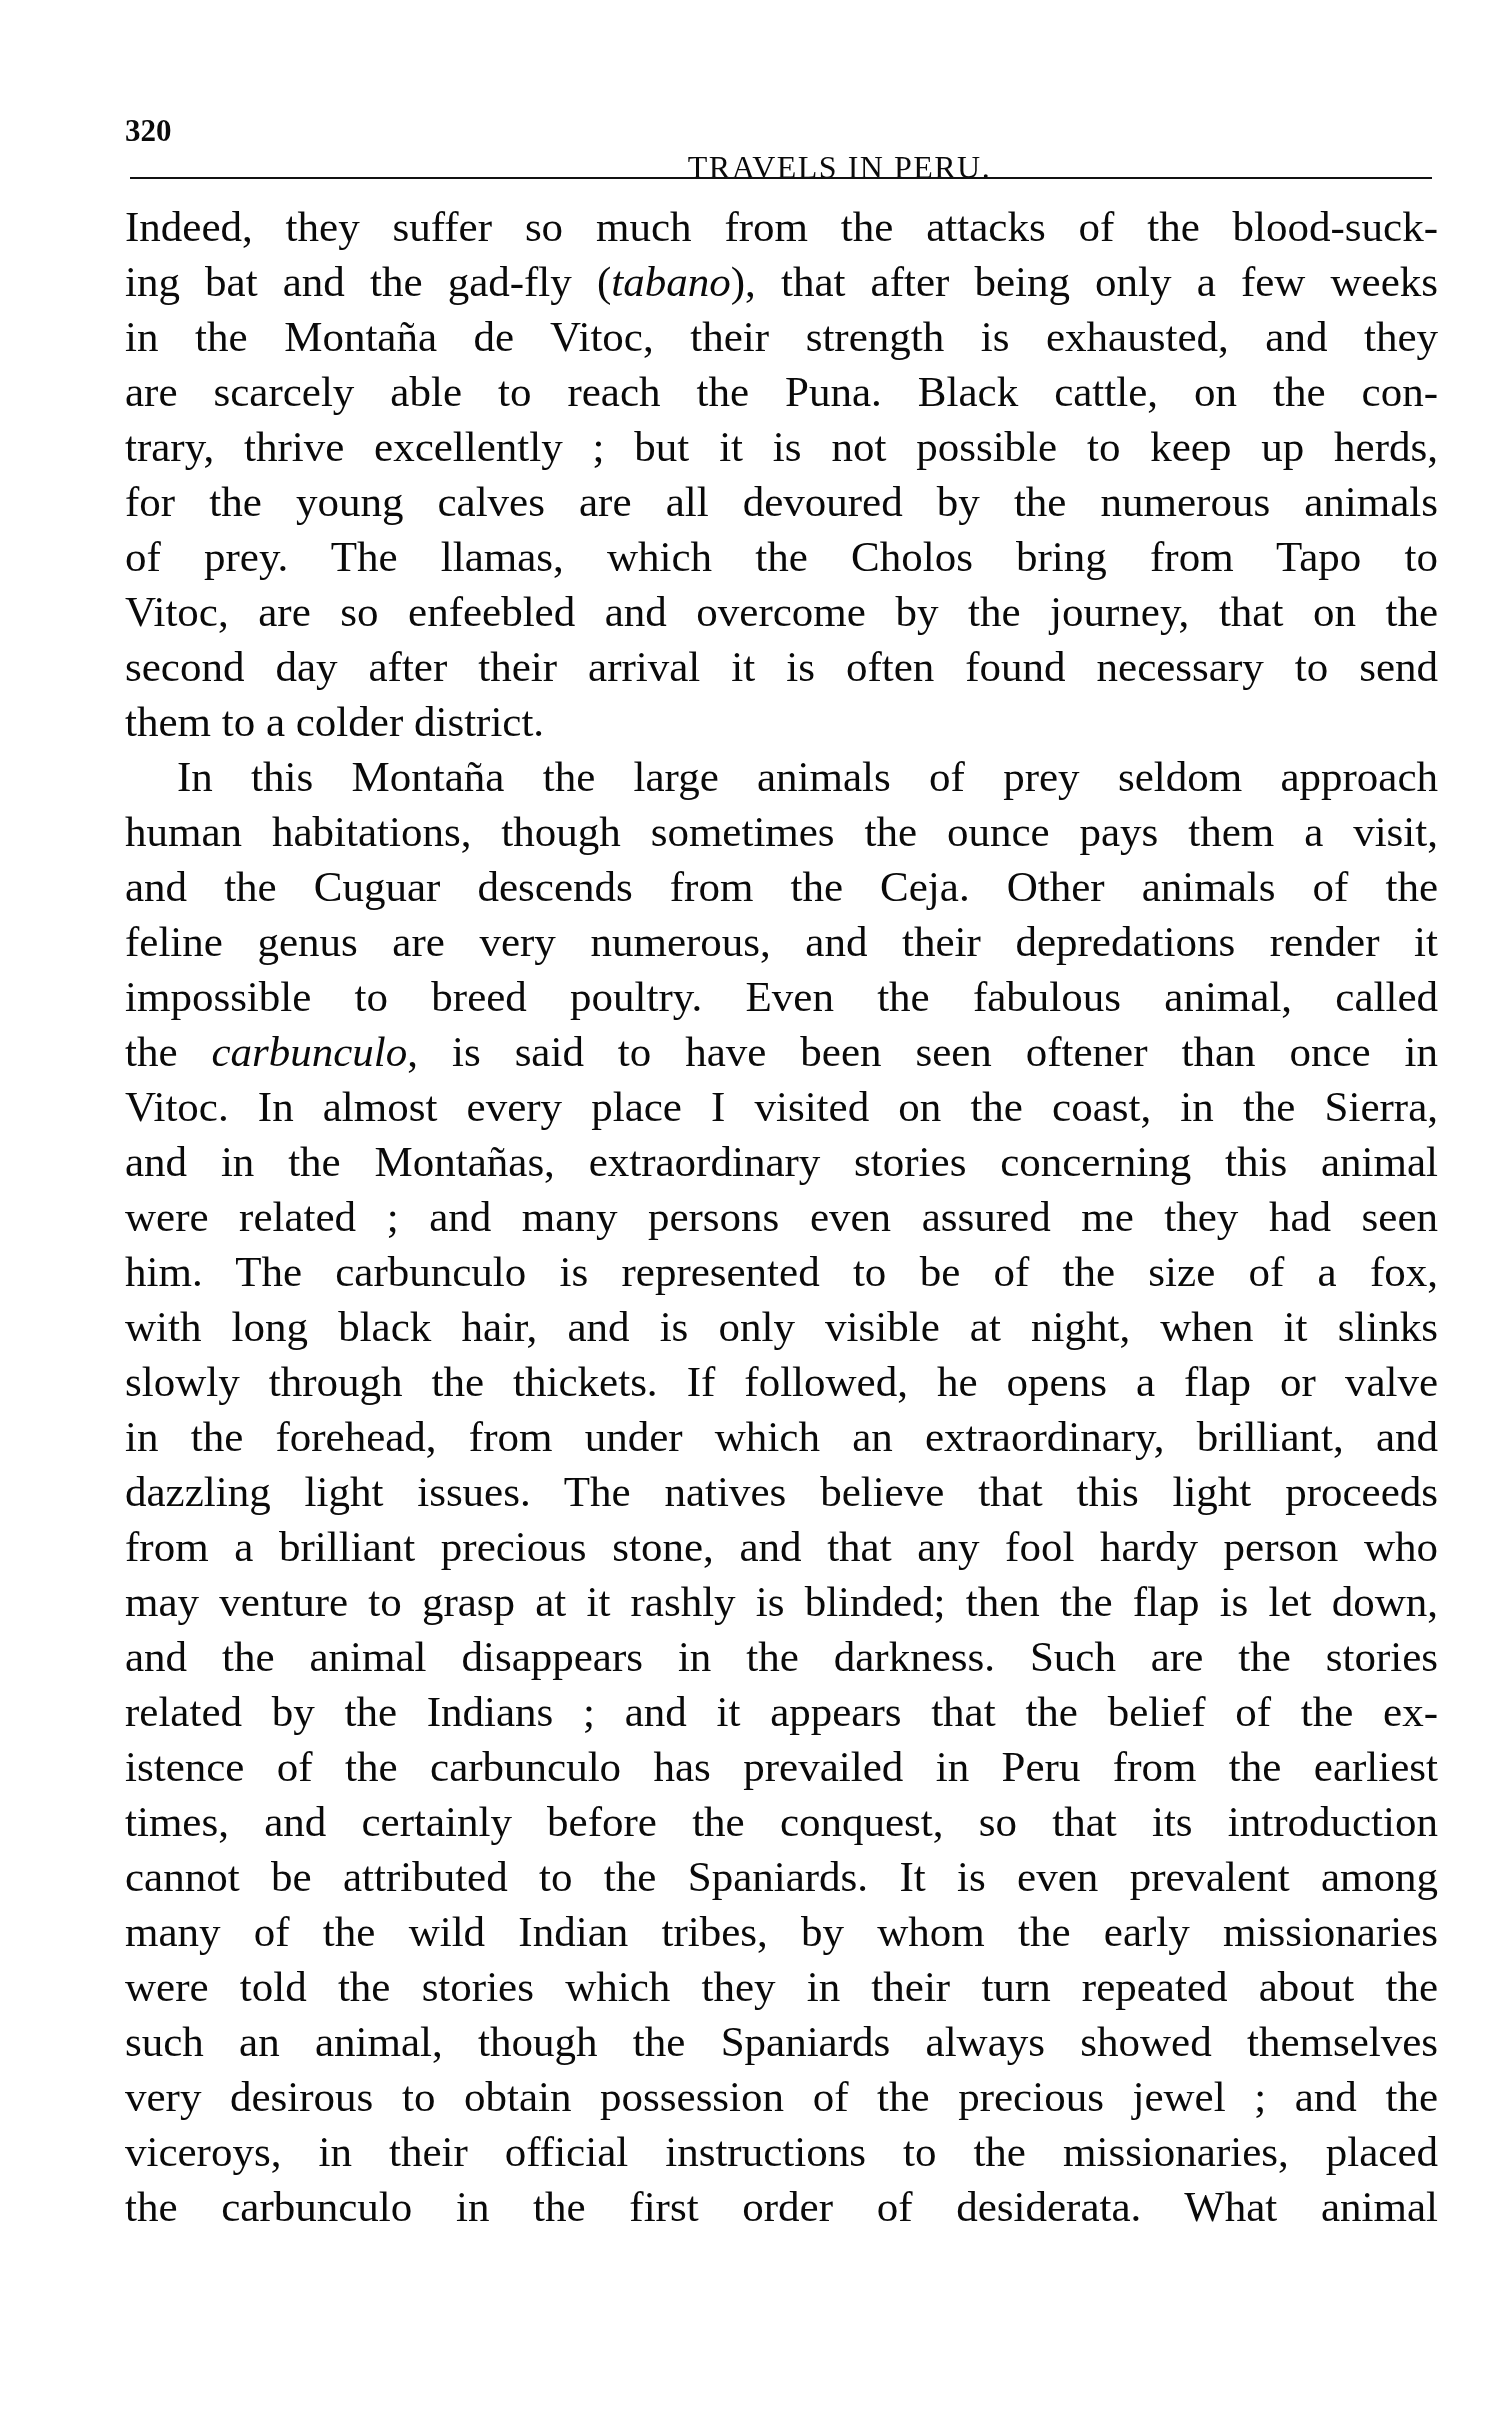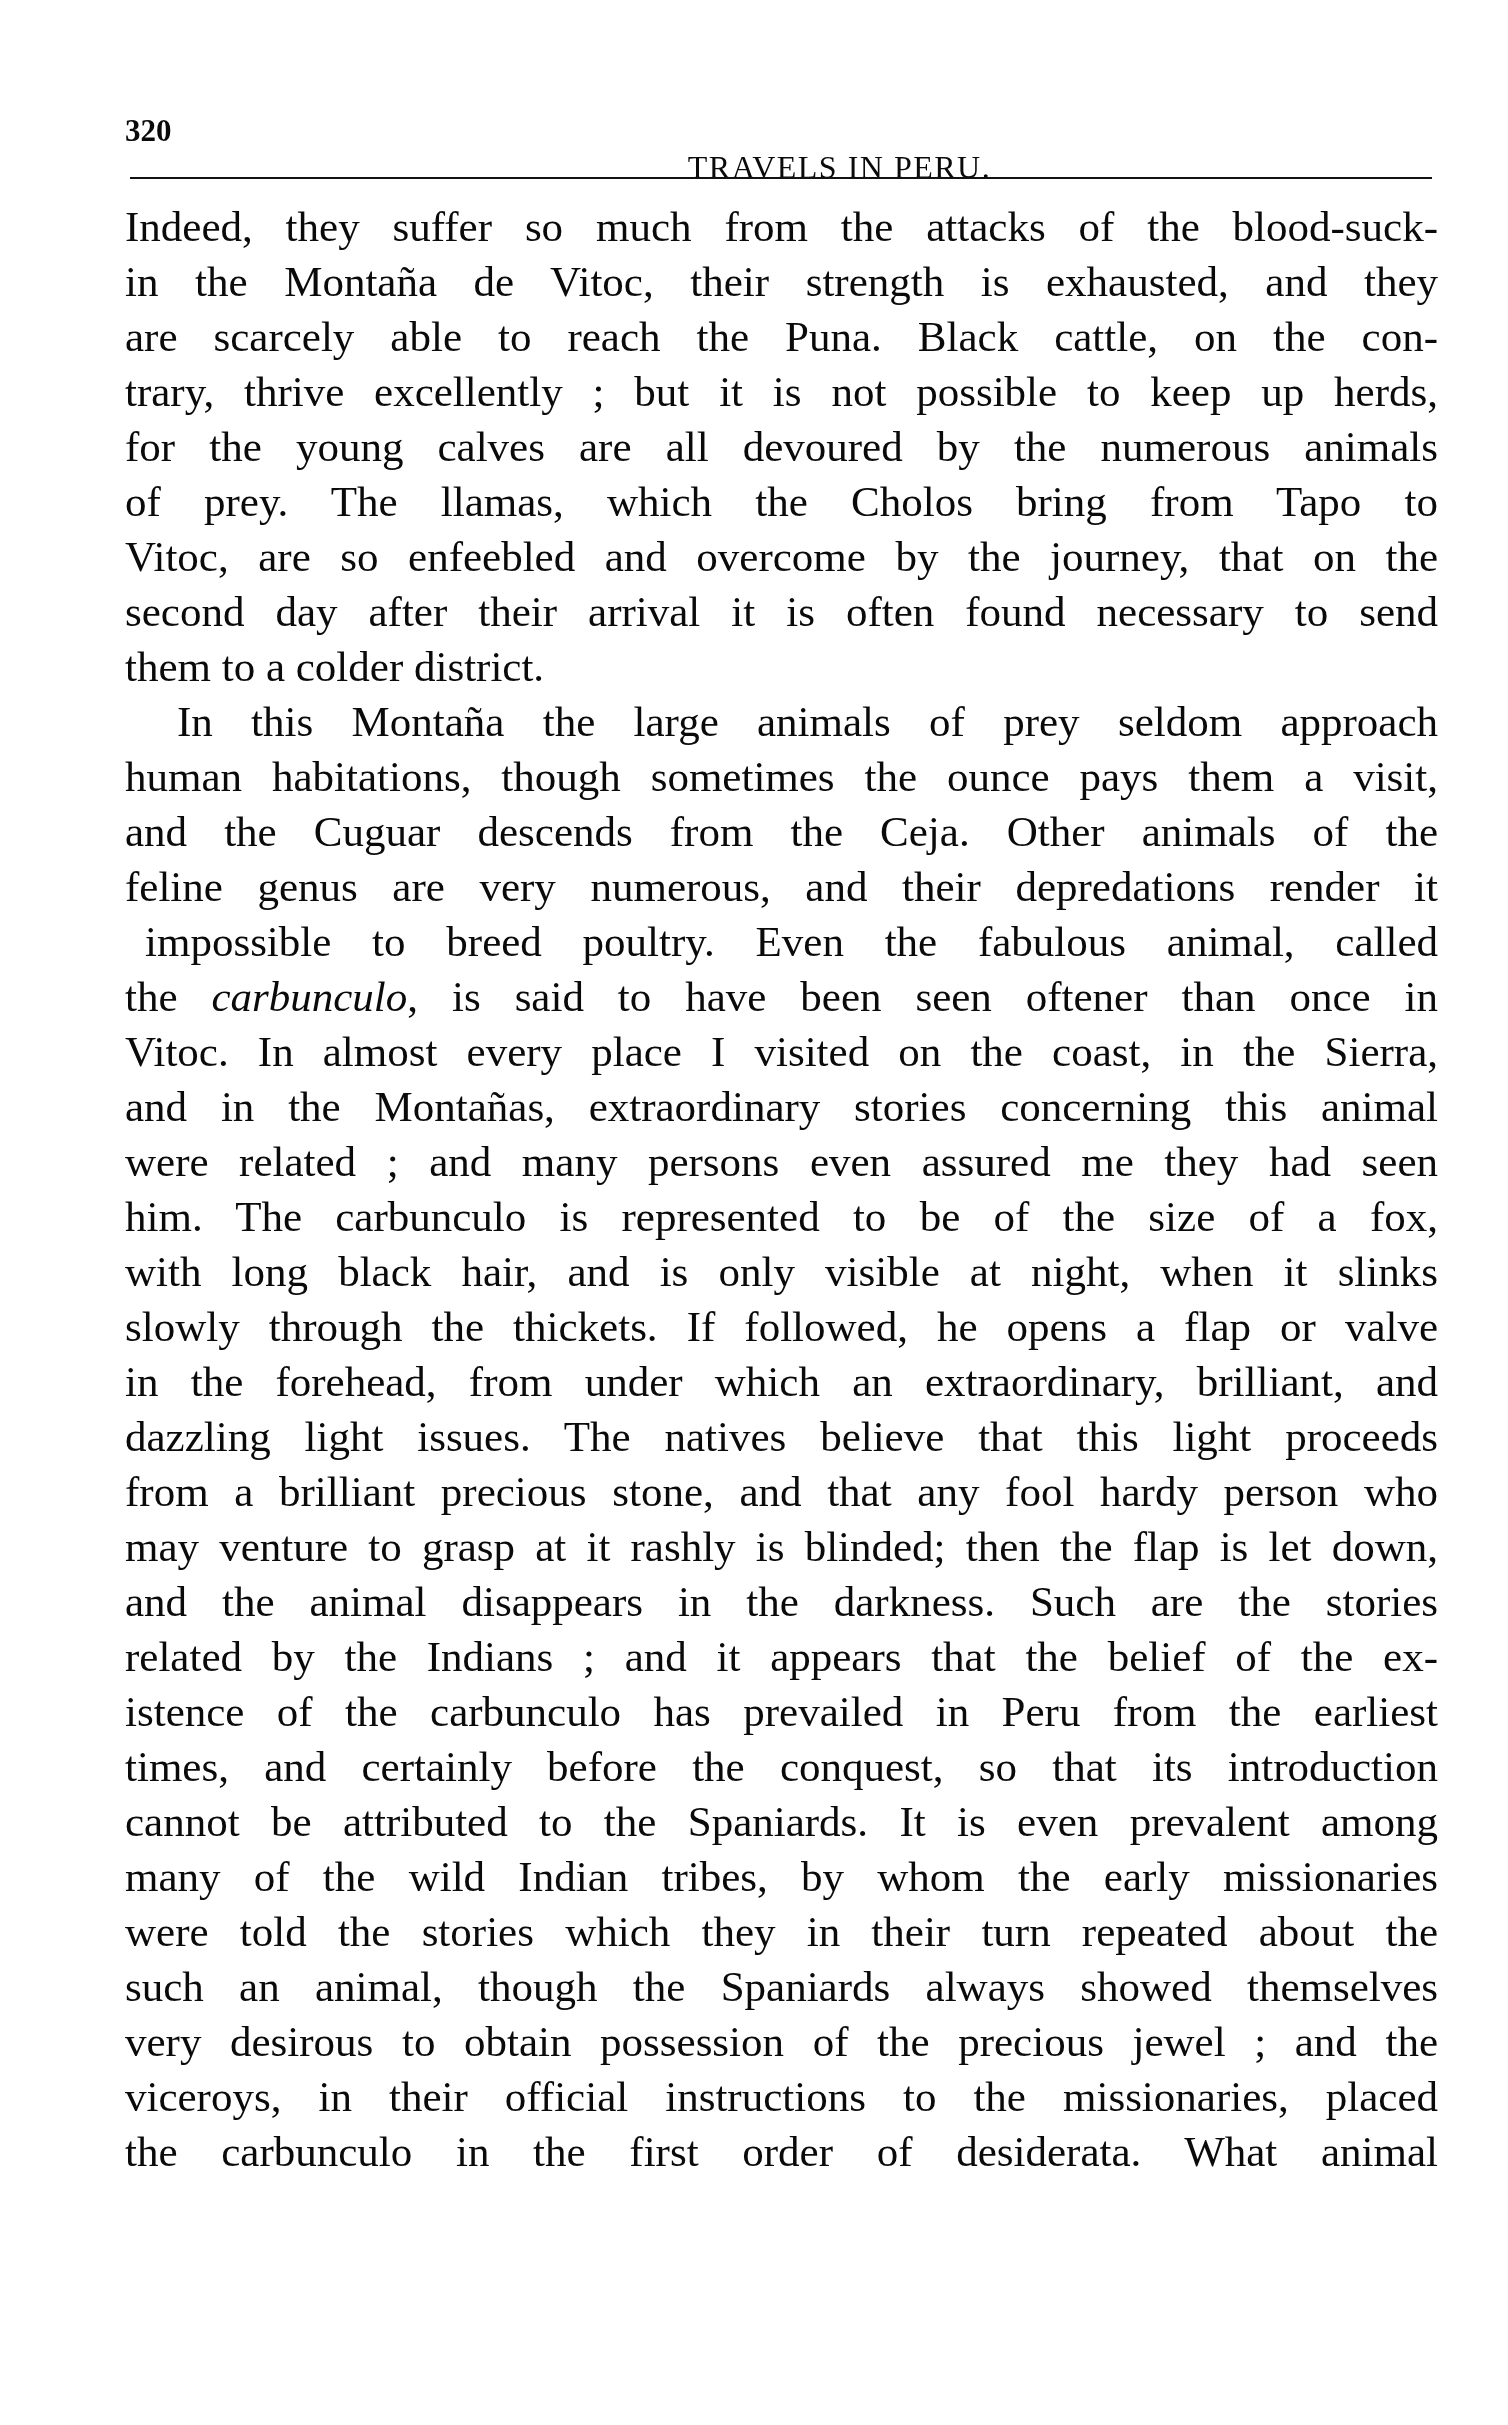--- a/index.html
+++ b/index.html
@@ -86,33 +86,34 @@
 
 <div class="page">
   <div class="running-head">
     <span class="page-number">320</span>
     <span class="running-title">TRAVELS IN PERU.</span>
   </div>
   <div class="head-rule"></div>
 
   <div class="body-text" id="body-text">
     <span class="line" style="white-space: normal; display: block;">Indeed, they suffer so much from the attacks of the blood-suck-</span>
+    <span class="line" style="white-space: normal; display: block;"><span>ing bat and the gad-fly (</span><em>tabano</em><span>), that after being only a few weeks</span></span>
     <span class="line" style="white-space: normal; display: block;">in the Montaña de Vitoc, their strength is exhausted, and they</span>
     <span class="line" style="white-space: normal; display: block;">are scarcely able to reach the Puna.  Black cattle, on the con-</span>
     <span class="line" style="white-space: normal; display: block;">trary, thrive excellently ;  but it is not possible to keep up herds,</span>
     <span class="line" style="white-space: normal; display: block;">for the young calves are all devoured by the numerous animals</span>
     <span class="line" style="white-space: normal; display: block;">of prey.  The llamas, which the Cholos bring from Tapo to</span>
     <span class="line" style="white-space: normal; display: block;">Vitoc, are so enfeebled and overcome by the journey, that on the</span>
     <span class="line" style="white-space: normal; display: block;">second day after their arrival it is often found necessary to send</span>
     <span class="line last" style="white-space: normal; display: block;">them to a colder district.</span>
     <span class="line indent" style="white-space: normal; display: block;">In this Montaña the large animals of prey seldom approach</span>
     <span class="line" style="white-space: normal; display: block;">human habitations, though sometimes the ounce pays them a visit,</span>
     <span class="line" style="white-space: normal; display: block;">and the Cuguar descends from the Ceja.  Other animals of the</span>
     <span class="line" style="white-space: normal; display: block;">feline genus are very numerous, and their depredations render it</span>
-    <span class="line" style="white-space: normal; display: block; margin-left: 20px;">impossible to breed poultry.  Even the fabulous animal, called</span>
+    <span class="line" style="white-space: normal; display: block;">impossible to breed poultry.  Even the fabulous animal, called</span>
     <span class="line" style="white-space: normal; display: block;"><span>the </span><em>carbunculo</em><span>, is said to have been seen oftener than once in</span></span>
     <span class="line" style="white-space: normal; display: block;">Vitoc.  In almost every place I visited on the coast, in the Sierra,</span>
     <span class="line" style="white-space: normal; display: block;">and in the Montañas, extraordinary stories concerning this animal</span>
     <span class="line" style="white-space: normal; display: block;">were related ;  and many persons even assured me they had seen</span>
     <span class="line" style="white-space: normal; display: block;">him.  The carbunculo is represented to be of the size of a fox,</span>
     <span class="line" style="white-space: normal; display: block;">with long black hair, and is only visible at night, when it slinks</span>
     <span class="line" style="white-space: normal; display: block;">slowly through the thickets.  If followed, he opens a flap or valve</span>
     <span class="line" style="white-space: normal; display: block;">in the forehead, from under which an extraordinary, brilliant, and</span>
     <span class="line" style="white-space: normal; display: block;">dazzling light issues.  The natives believe that this light proceeds</span>
     <span class="line" style="white-space: normal; display: block;">from a brilliant precious stone, and that any fool hardy person who</span>

